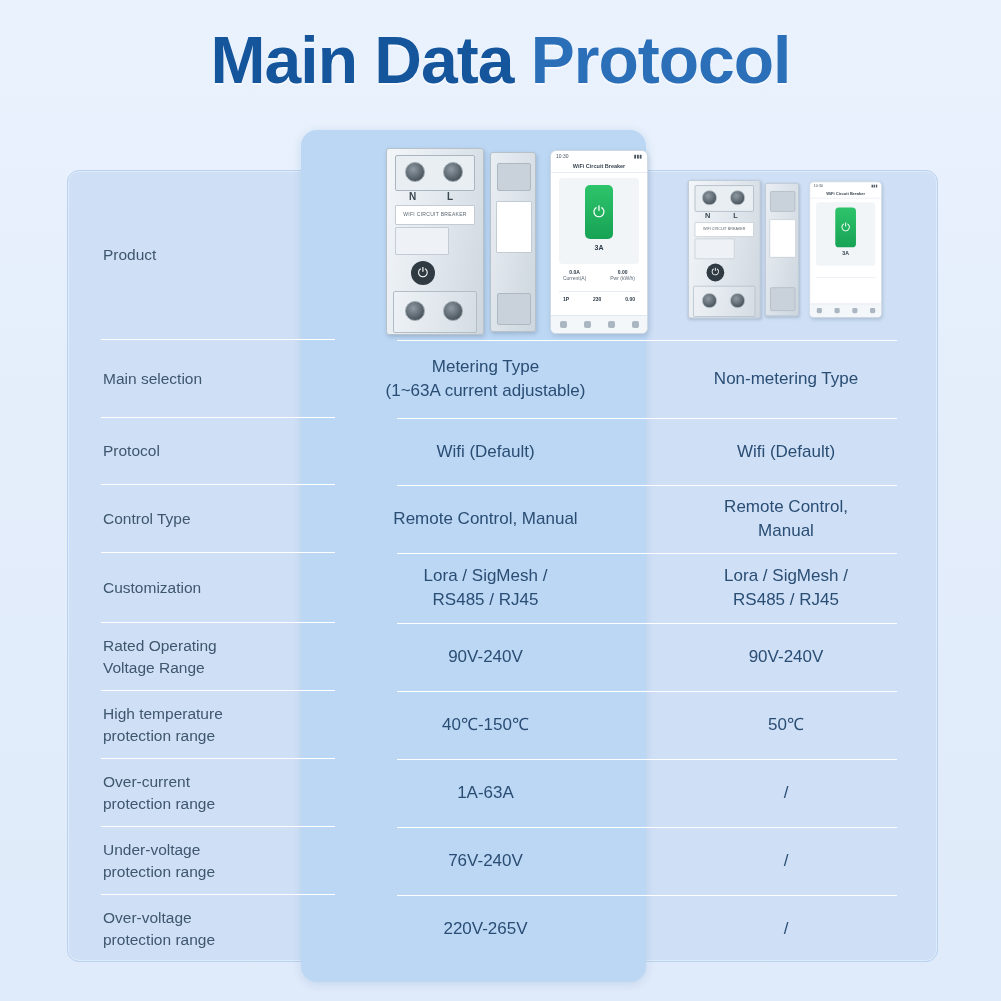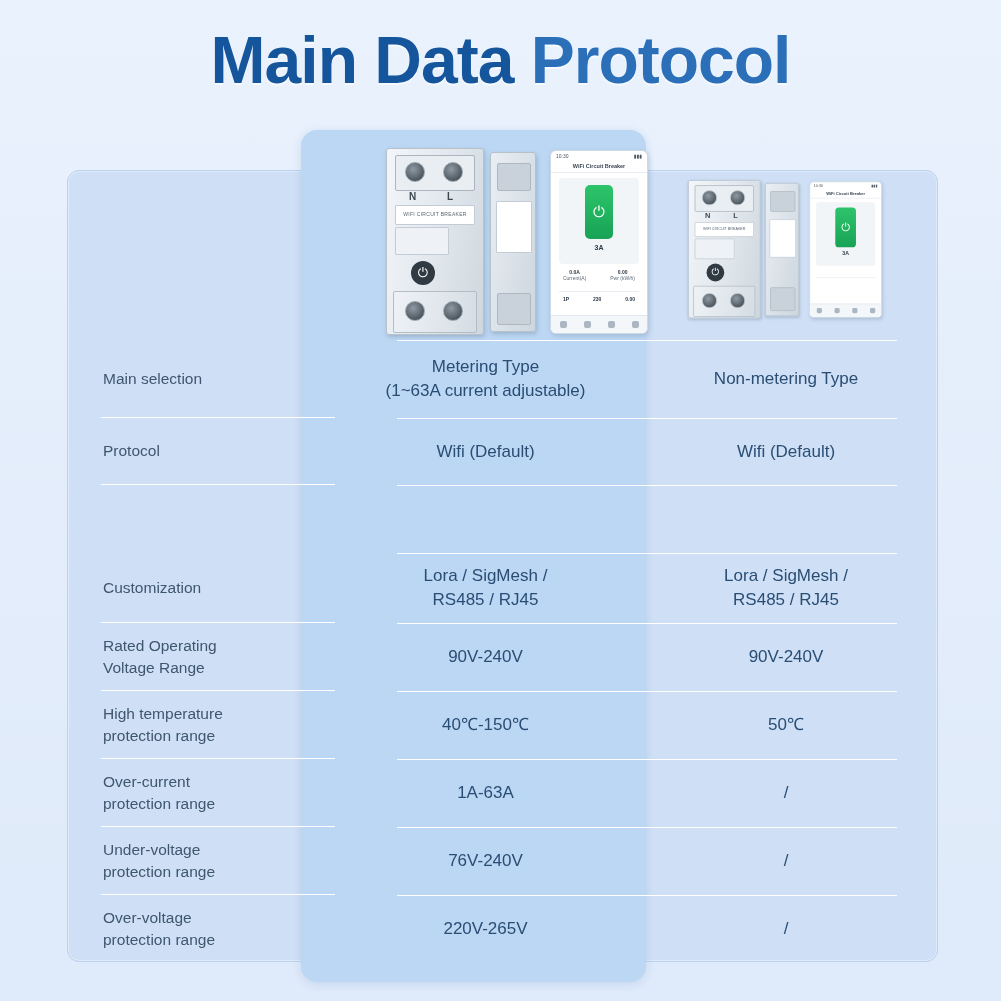--- a/index.html
+++ b/index.html
@@ -258,20 +258,26 @@
   <div id="title">
     <span class="t1">Main Data</span>
     <span class="t2">Protocol</span>
   </div>
 
   <div id="card"></div>
   <div id="highlight"></div>
 
   <div id="table">
 
+    <div class="row" style="top:0px; height:170px;">
+      <div class="cell-label">Product</div>
+      <div class="cell-val b"></div>
+      <div class="cell-val"></div>
+      <div class="sep c0"></div>
+    </div>
 
     <div class="row" style="top:170px; height:78px;">
       <div class="cell-label">
           <span>Main selection</span>
         </div>
       <div class="cell-val b">
           <span class="ml">Metering Type<br>(1~63A current adjustable)</span>
         </div>
       <div class="cell-val">
           <span>Non-metering Type</span>
@@ -285,20 +291,32 @@
         </div>
       <div class="cell-val b">
           <span>Wifi (Default)</span>
         </div>
       <div class="cell-val">
           <span>Wifi (Default)</span>
         </div>
       <div class="sep c0"></div>
     </div>
 
+    <div class="row" style="top:315px; height:68px;">
+      <div class="cell-label">
+          <span>Control Type</span>
+        </div>
+      <div class="cell-val b">
+          <span>Remote Control, Manual</span>
+        </div>
+      <div class="cell-val">
+          <span class="ml">Remote Control,<br>Manual</span>
+        </div>
+      <div class="sep c0"></div>
+    </div>
 
     <div class="row" style="top:383px; height:70px;">
       <div class="cell-label">
           <span>Customization</span>
         </div>
       <div class="cell-val b">
           <span class="ml">Lora / SigMesh /<br>RS485 / RJ45</span>
         </div>
       <div class="cell-val">
           <span class="ml">Lora / SigMesh /<br>RS485 / RJ45</span>

